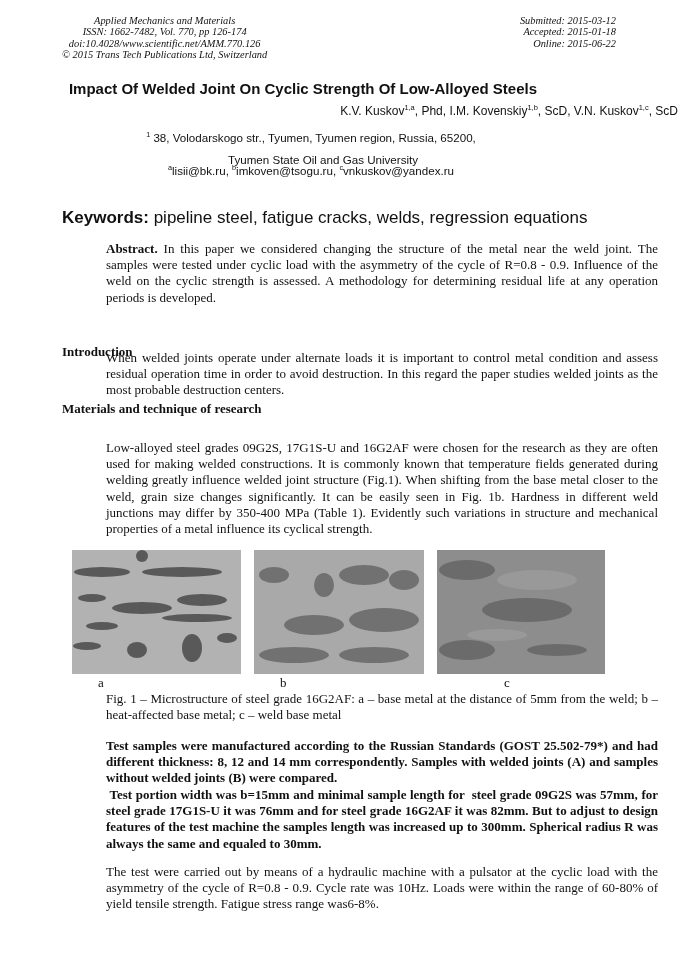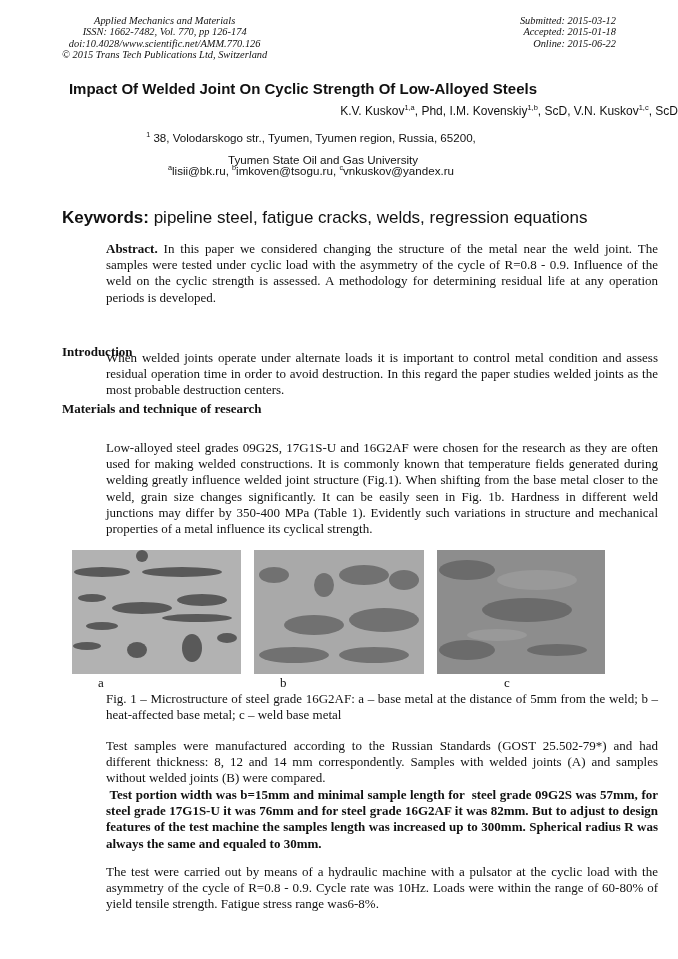--- a/index.html
+++ b/index.html
@@ -116,15 +116,15 @@
     </g>
   </svg>
 </div>
 
 <div class="fig-label serif" style="left:98px;">a</div>
 <div class="fig-label serif" style="left:280px;">b</div>
 <div class="fig-label serif" style="left:504px;">c</div>
 
 <div class="para serif" style="top:691px;">Fig. 1 – Microstructure of steel grade 16G2AF: a – base metal at the distance of 5mm from the weld; b – heat-affected base metal; c – weld base metal</div>
 
-<div class="para serif" style="top:738px;">Test samples were manufactured according to the Russian Standards (GOST 25.502-79*) and had different thickness: 8, 12 and 14 mm correspondently. Samples with welded joints (A) and samples without welded joints (B) were compared.</div>
+<div class="para serif" style="top:738px;font-weight:bold;">Test samples were manufactured according to the Russian Standards (GOST 25.502-79*) and had different thickness: 8, 12 and 14 mm correspondently. Samples with welded joints (A) and samples without welded joints (B) were compared.</div>
 <div class="para serif" style="top:787px; white-space: pre-wrap; font-weight: bold;"> Test portion width was b=15mm and minimal sample length for  steel grade 09G2S was 57mm, for steel grade 17G1S-U it was 76mm and for steel grade 16G2AF it was 82mm. But to adjust to design features of the test machine the samples length was increased up to 300mm. Spherical radius R was always the same and equaled to 30mm.</div>
 <div class="para serif" style="top:864px;">The test were carried out by means of a hydraulic machine with a pulsator at the cyclic load with the asymmetry of the cycle of R=0.8 - 0.9. Cycle rate was 10Hz. Loads were within the range of 60-80% of yield tensile strength. Fatigue stress range was6-8%.</div>
 
 </body></html>

